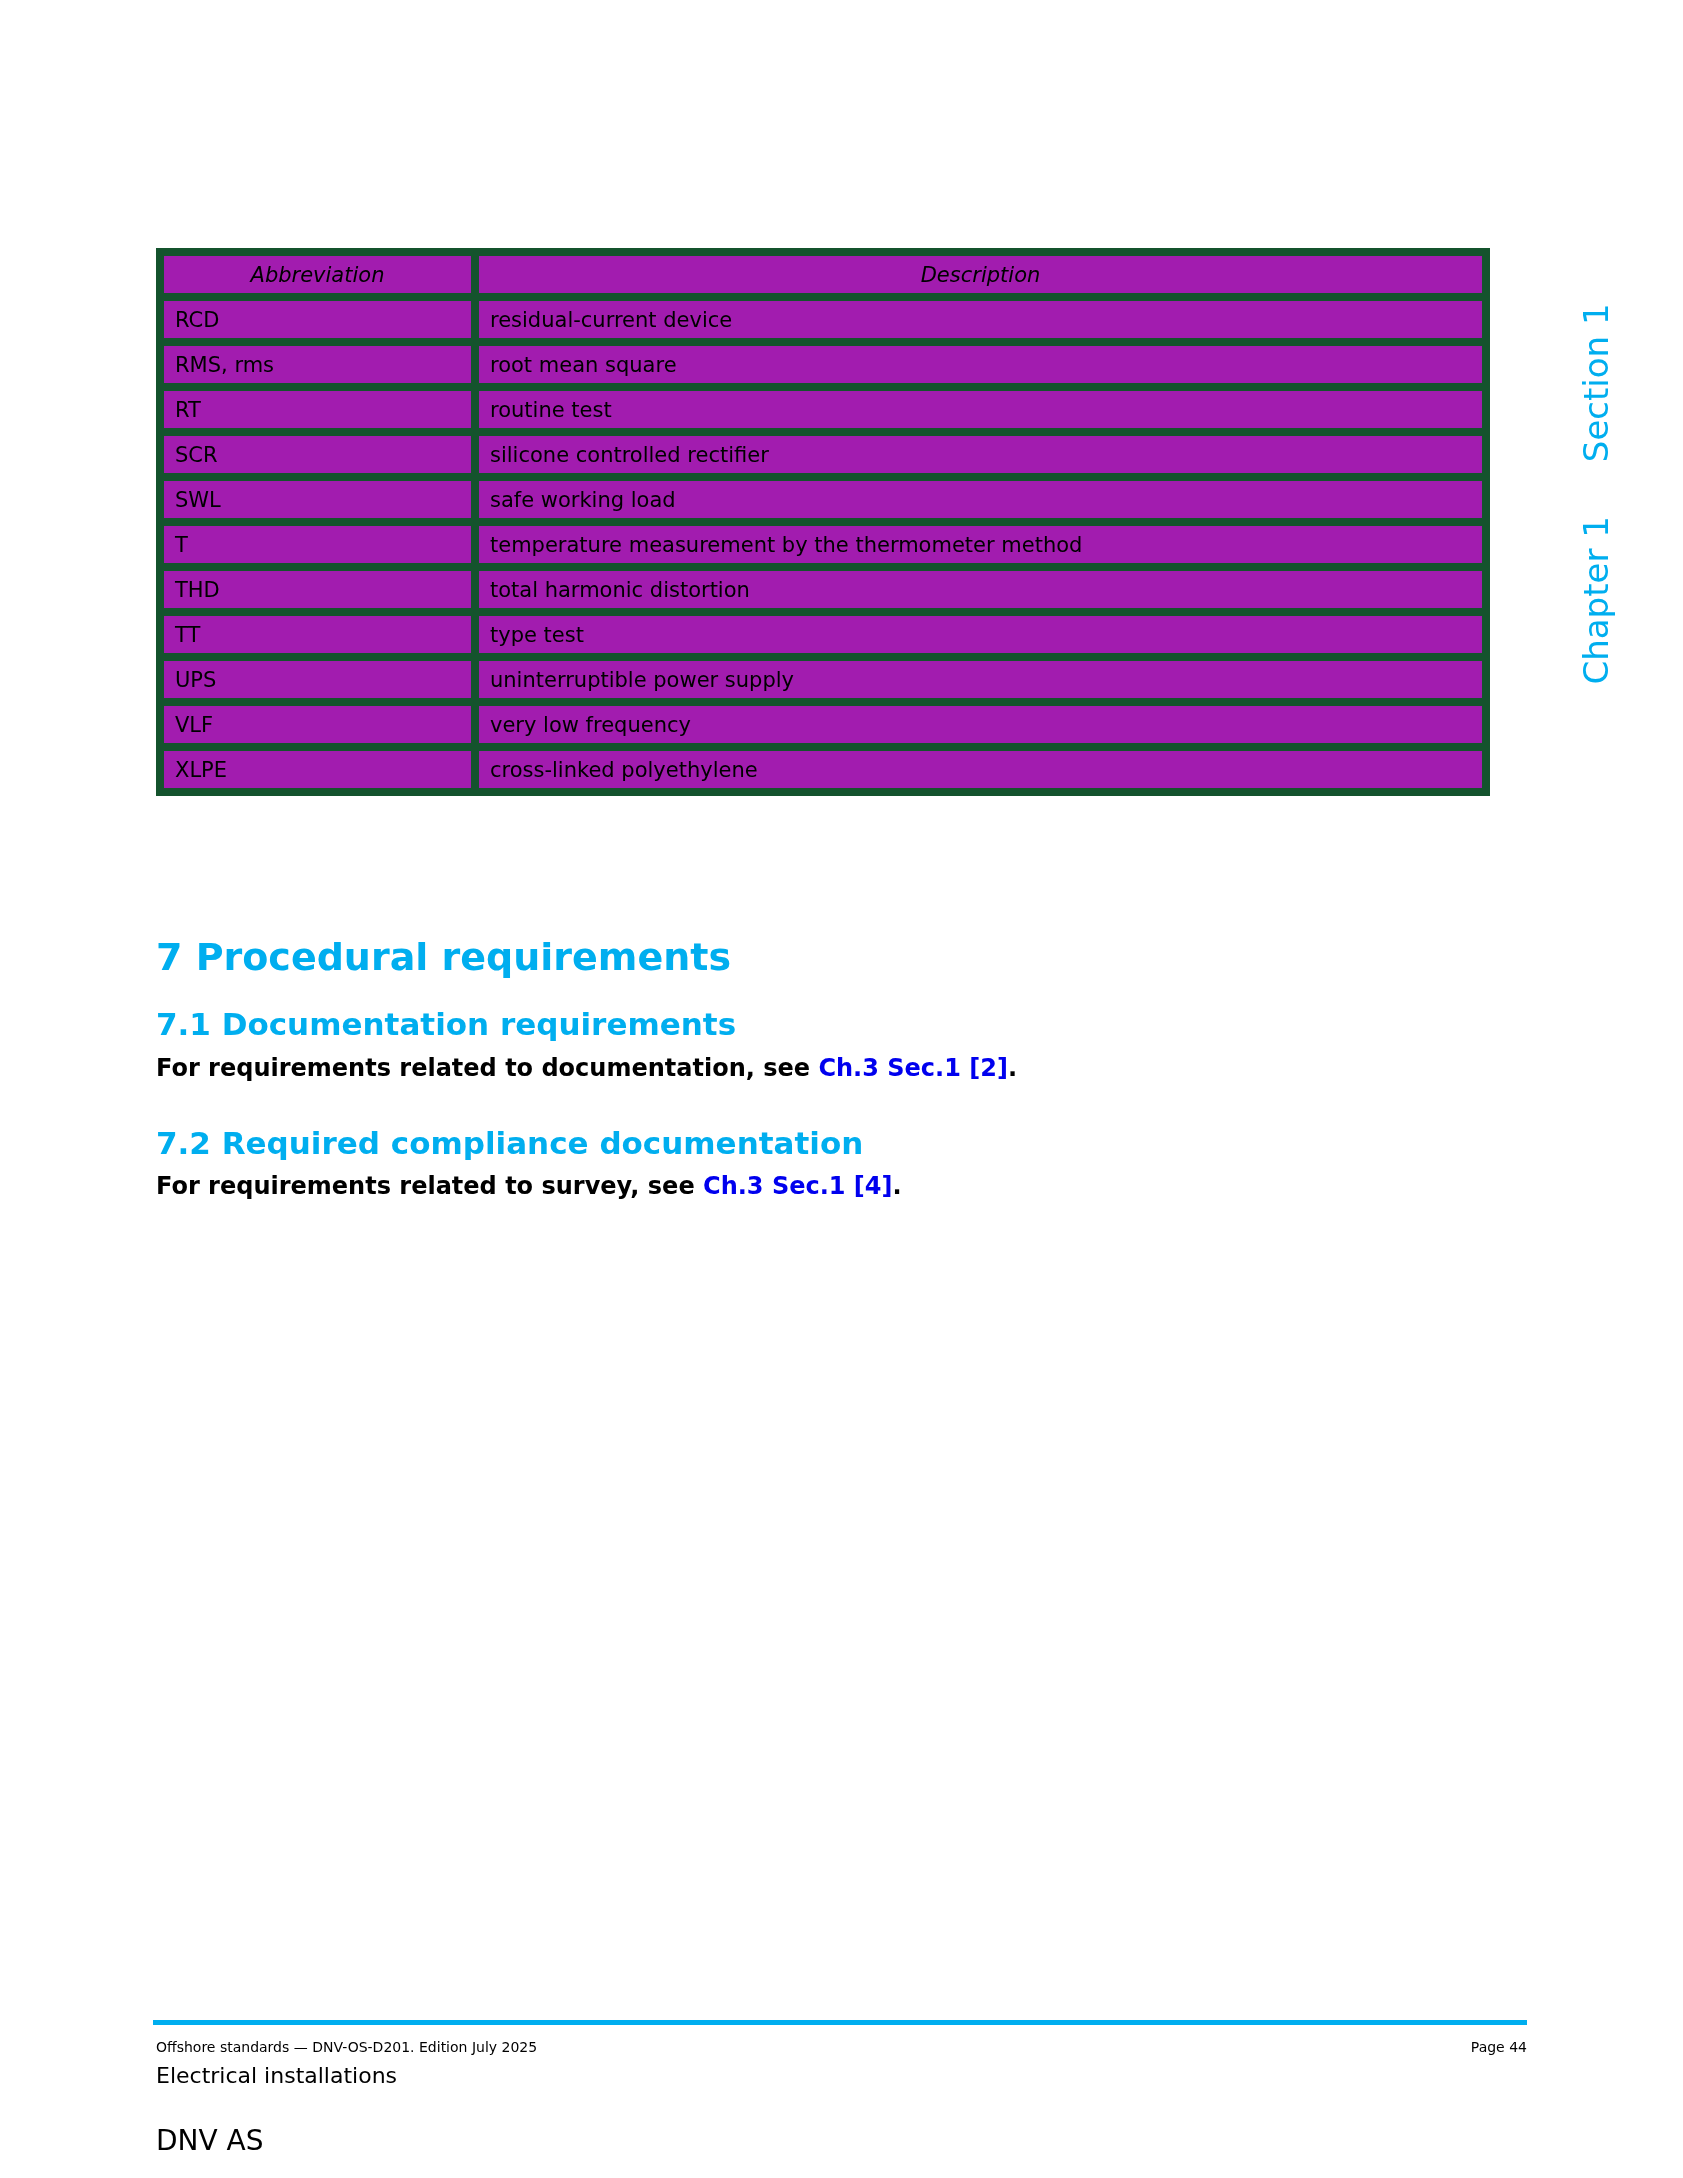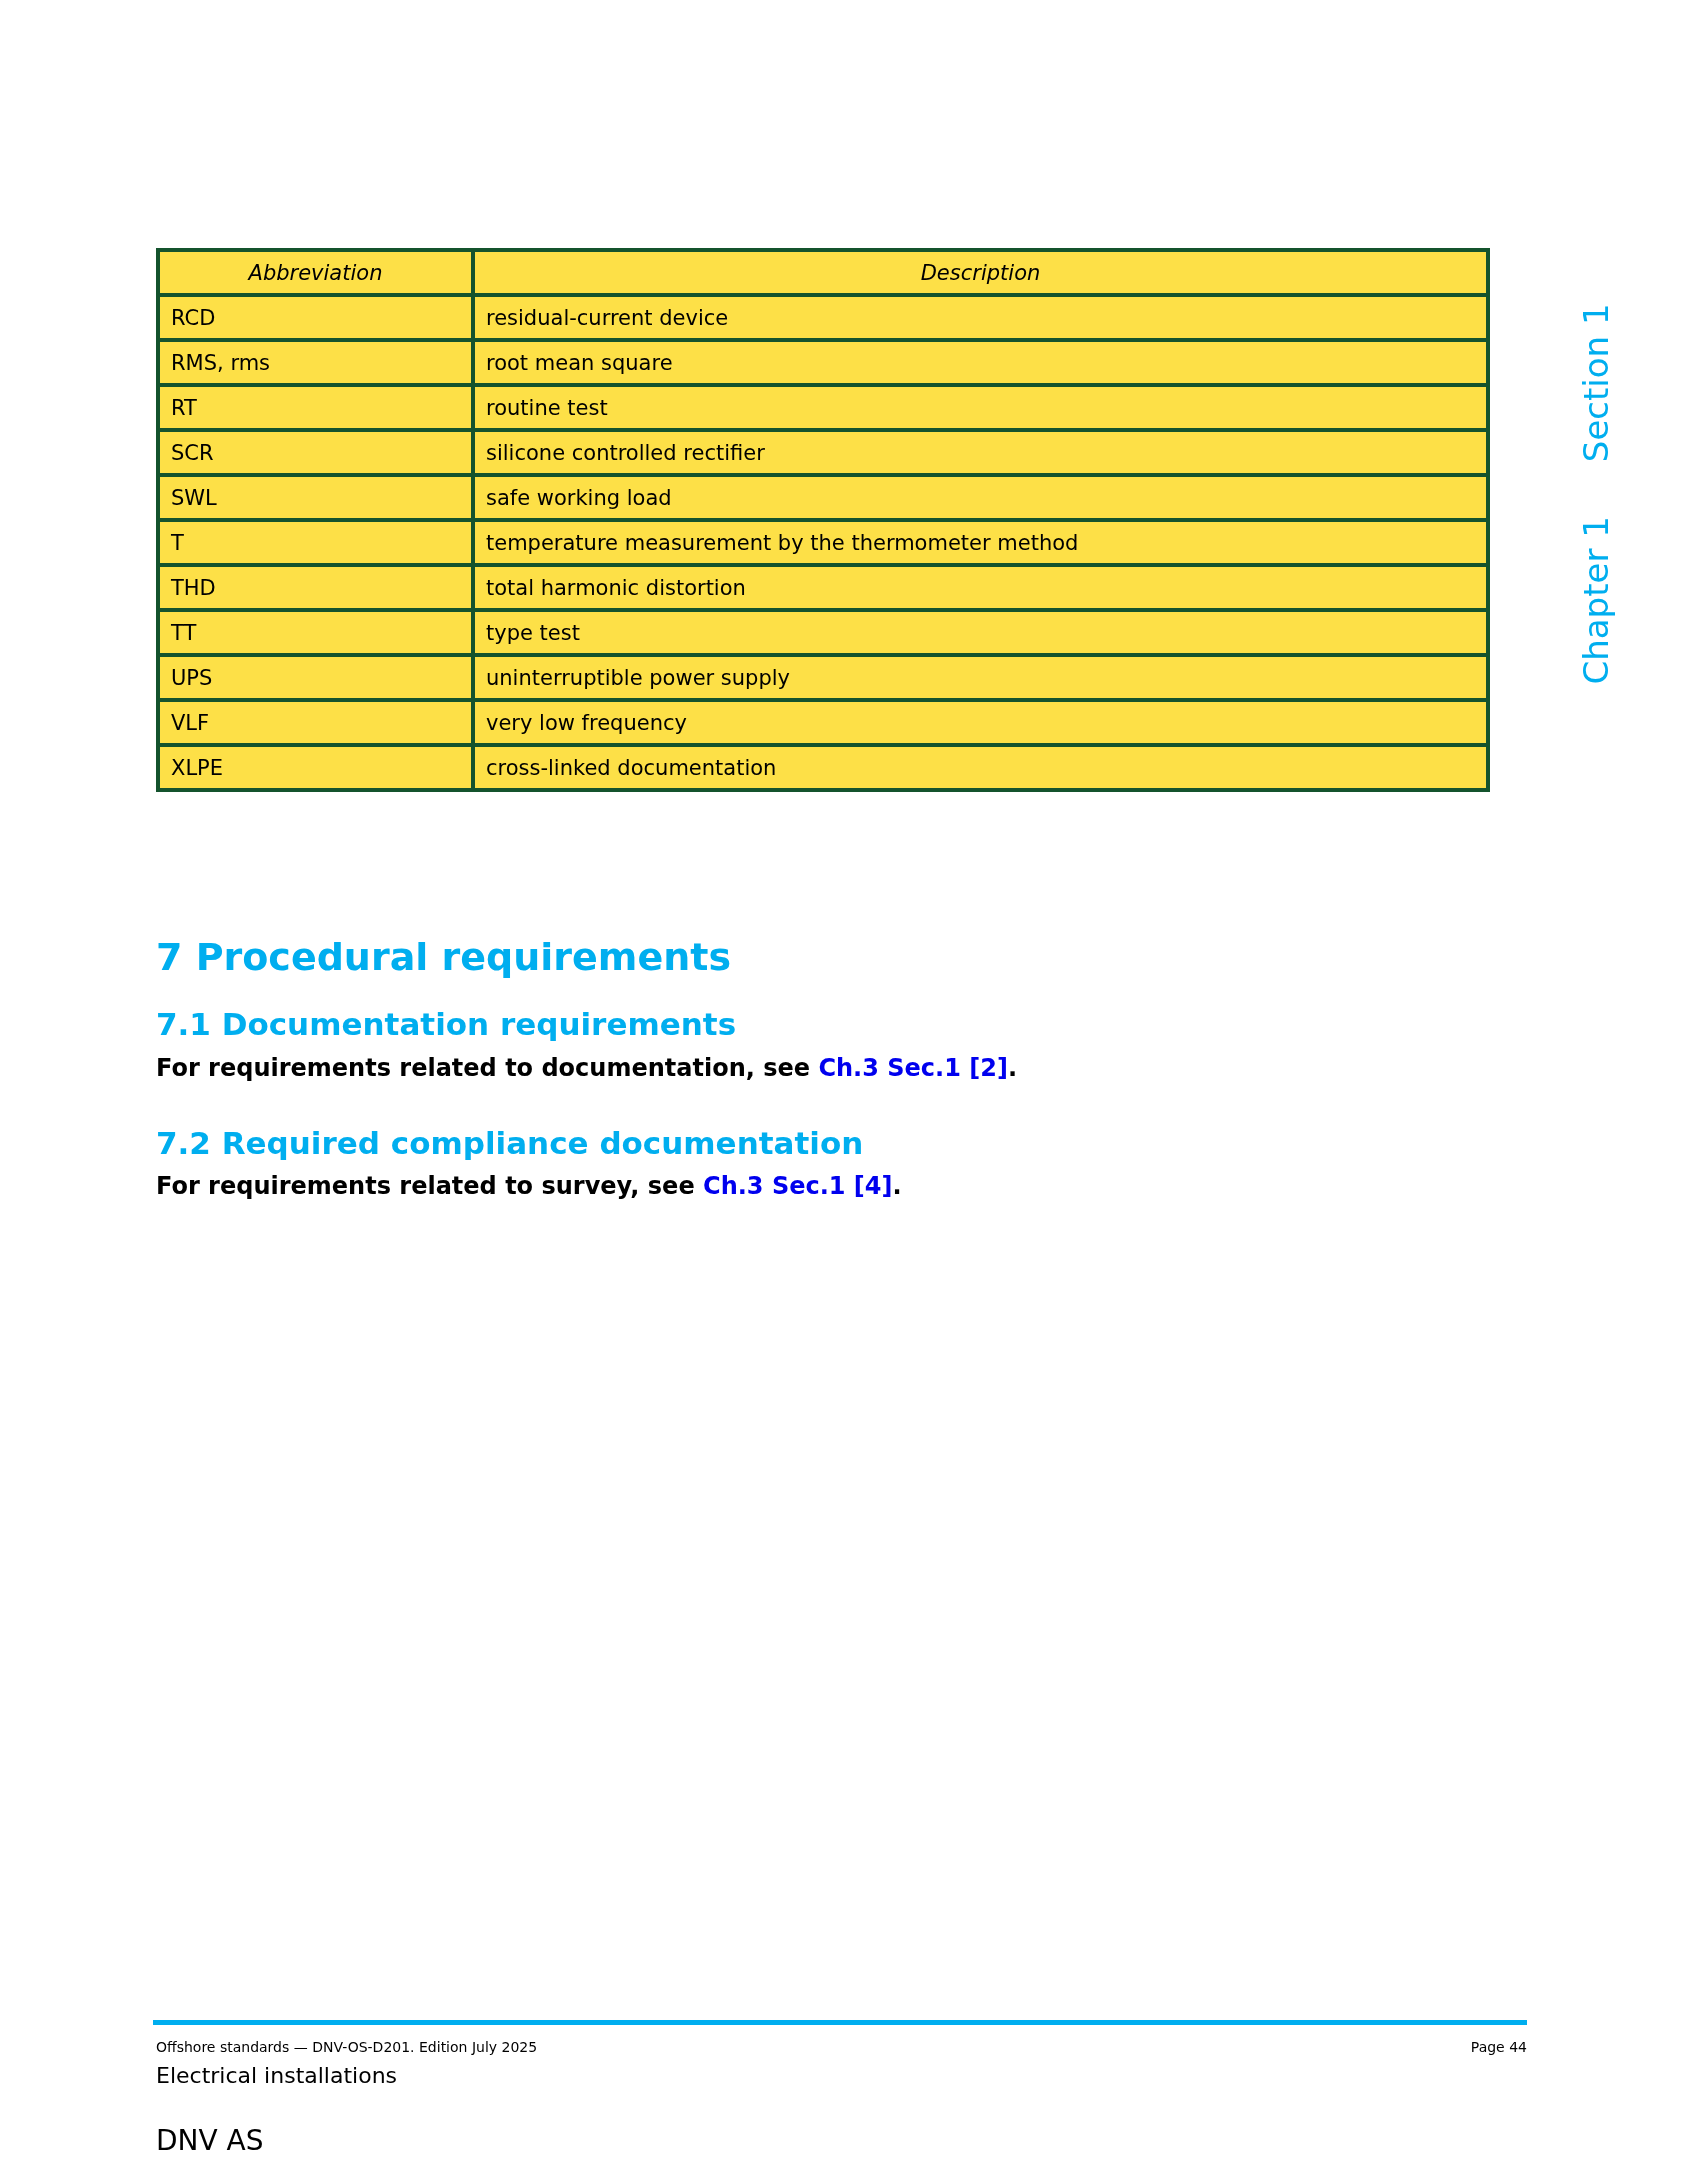--- a/index.html
+++ b/index.html
@@ -17,24 +17,24 @@
   .abbr-table {
     position: absolute;
     left: 156px;
     top: 248px;
     width: 1334px;
     border-collapse: collapse;
     font-size: 21px;
     color: #000;
   }
   .abbr-table th, .abbr-table td {
-    border: 4px solid #14532d;
+    border: 8px solid #14532d;
     height: 45px;
     vertical-align: middle;
-    background: #fde047;
+    background: #a21caf;
   }
   .abbr-table th {
     font-style: italic;
     font-weight: normal;
     text-align: center;
     font-size: 21px;
   }
   .abbr-table td {
     text-align: left;
     padding-left: 11px;
@@ -176,21 +176,21 @@
       <tr>
         <td>UPS</td>
         <td>uninterruptible power supply</td>
       </tr>
       <tr>
         <td>VLF</td>
         <td>very low frequency</td>
       </tr>
       <tr>
         <td>XLPE</td>
-        <td>cross-linked documentation</td>
+        <td>cross-linked polyethylene</td>
       </tr>
     </tbody>
 </table>
 
 <h2 class="h2-heading">7 Procedural requirements</h2>
 
 <h3 class="h3-heading h3-71">7.1 Documentation requirements</h3>
 <p class="body-line body-71"><span>For requirements related to documentation, see </span><a class="doc-link">Ch.3 Sec.1 [2]</a><span>.</span></p>
 
 <h3 class="h3-heading h3-72">7.2 Required compliance documentation</h3>

